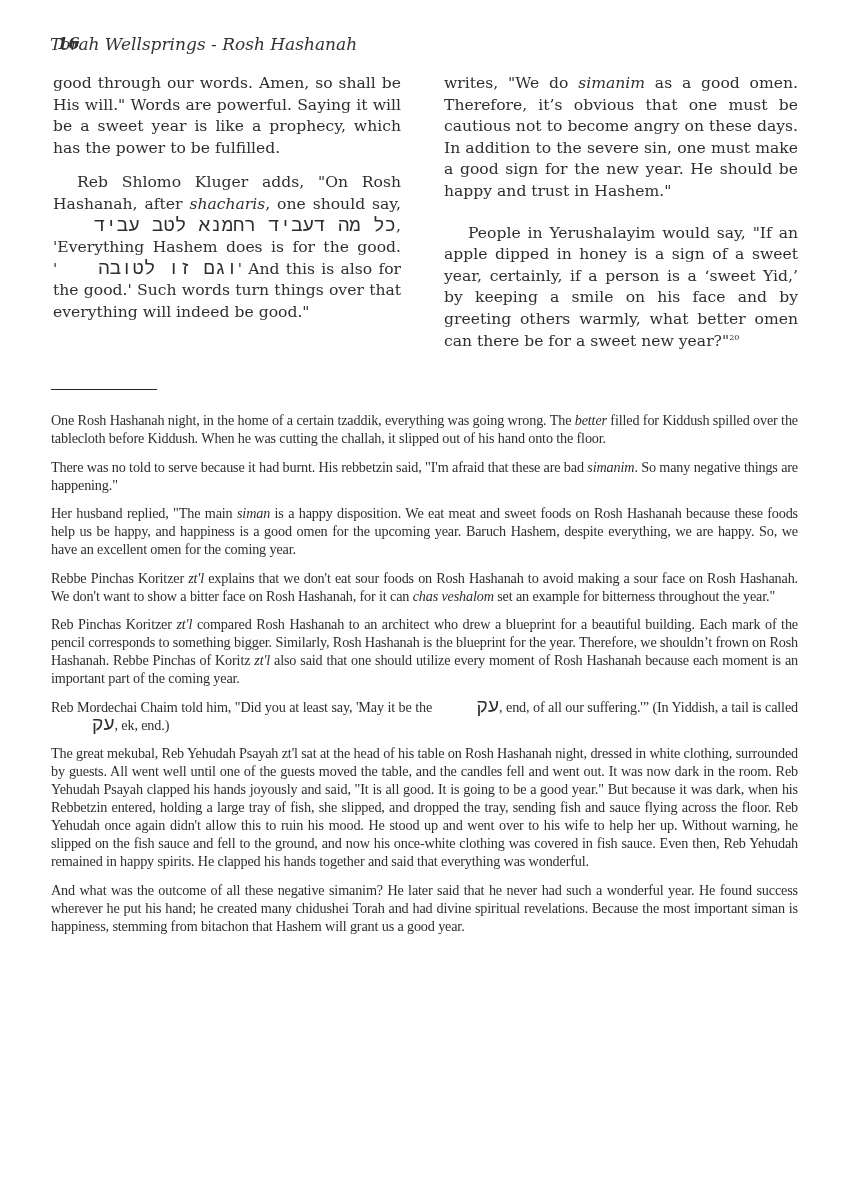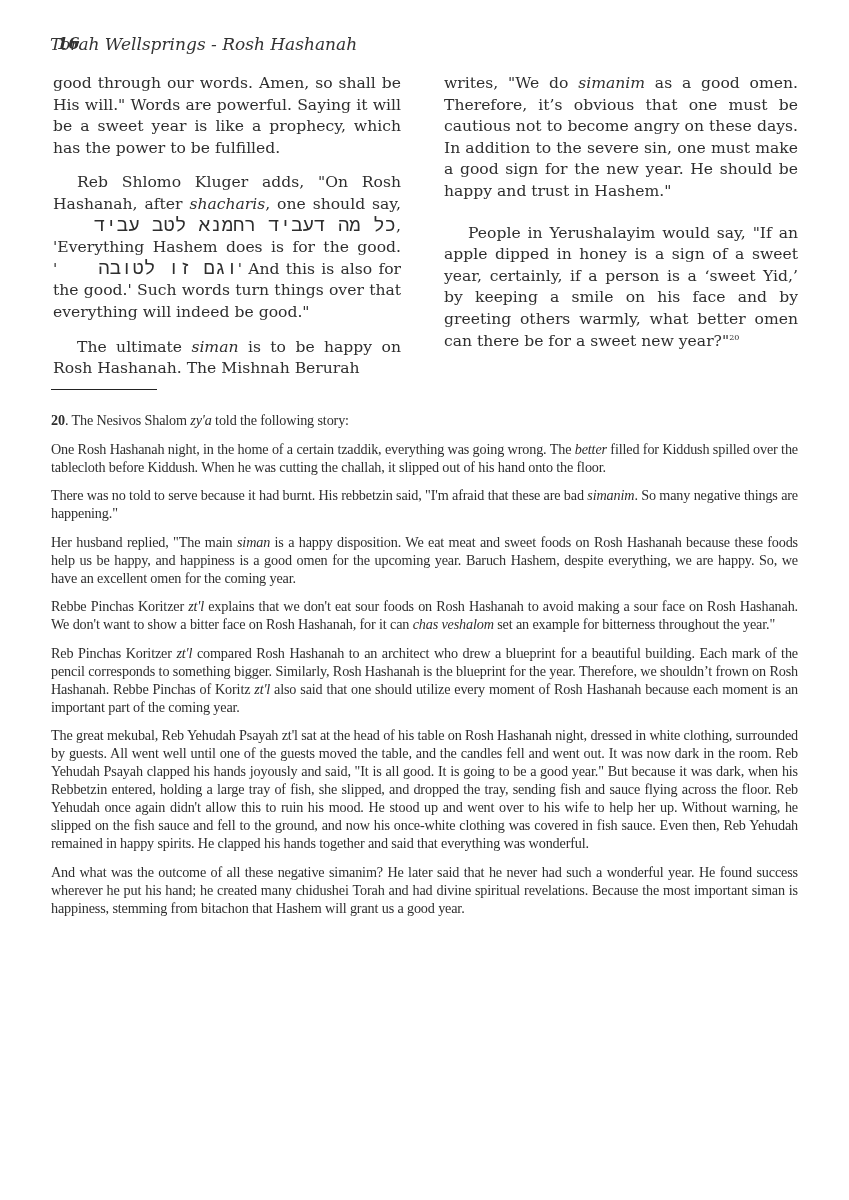--- a/index.html
+++ b/index.html
@@ -25,32 +25,31 @@
 <body>
 
 <div class="page-header">
   <span class="page-number">16</span>
   <span class="running-title">Torah Wellsprings - Rosh Hashanah</span>
 </div>
 
 <div class="col col-left">
   <p class="noindent"><span>good through our words. Amen, so shall be His will." Words are powerful. Saying it will be a sweet year is like a prophecy, which has the power to be fulfilled.</span></p>
   <p class="indent"><span>Reb Shlomo Kluger adds, "On Rosh Hashanah, after </span><i>shacharis</i><span>, one should say, </span><span class="heb" dir="rtl">כל מה דעביד רחמנא לטב עביד</span><span>, 'Everything Hashem does is for the good. '</span><span class="heb" dir="rtl">וגם זו לטובה</span><span>' And this is also for the good.' Such words turn things over that everything will indeed be good."</span></p>
-  <p class="indent"><span>The ultimate </span><i>siman</i><span> is to be happy on Rosh Hashanah. The Mishnah Berurah</span></p>
 </div>
 
 <div class="col col-right">
   <p class="noindent"><span>writes, "We do </span><i>simanim</i><span> as a good omen. Therefore, it’s obvious that one must be cautious not to become angry on these days. In addition to the severe sin, one must make a good sign for the new year. He should be happy and trust in Hashem."</span></p>
   <p class="indent" style="margin-top:20px"><span>People in Yerushalayim would say, "If an apple dipped in honey is a sign of a sweet year, certainly, if a person is a ‘sweet Yid,’ by keeping a smile on his face and by greeting others warmly, what better omen can there be for a sweet new year?"</span><sup class="fn">20</sup></p>
 </div>
 
 <div class="fn-rule"></div>
 
 <div class="footnotes">
-  <p><span class="fn-num">20</span><span>. The Nesivos Shalom </span><i>zy'a</i><span> told the following story:</span></p>
   <p><span>One Rosh Hashanah night, in the home of a certain tzaddik, everything was going wrong. The </span><i>better</i><span> filled for Kiddush spilled over the tablecloth before Kiddush. When he was cutting the challah, it slipped out of his hand onto the floor.</span></p>
   <p><span>There was no told to serve because it had burnt. His rebbetzin said, "I'm afraid that these are bad </span><i>simanim</i><span>. So many negative things are happening."</span></p>
   <p><span>Her husband replied, "The main </span><i>siman</i><span> is a happy disposition. We eat meat and sweet foods on Rosh Hashanah because these foods help us be happy, and happiness is a good omen for the upcoming year. Baruch Hashem, despite everything, we are happy. So, we have an excellent omen for the coming year.</span></p>
   <p><span>Rebbe Pinchas Koritzer </span><i>zt'l</i><span> explains that we don't eat sour foods on Rosh Hashanah to avoid making a sour face on Rosh Hashanah. We don't want to show a bitter face on Rosh Hashanah, for it can </span><i>chas veshalom</i><span> set an example for bitterness throughout the year."</span></p>
   <p><span>Reb Pinchas Koritzer </span><i>zt'l</i><span> compared Rosh Hashanah to an architect who drew a blueprint for a beautiful building. Each mark of the pencil corresponds to something bigger. Similarly, Rosh Hashanah is the blueprint for the year. Therefore, we shouldn’t frown on Rosh Hashanah. Rebbe Pinchas of Koritz </span><i>zt'l</i><span> also said that one should utilize every moment of Rosh Hashanah because each moment is an important part of the coming year.</span></p>
+  <p><span>Reb Mordechai Chaim told him, "Did you at least say, 'May it be the </span><span class="heb" dir="rtl">עק</span><span>, end, of all our suffering.'” (In Yiddish, a tail is called </span><span class="heb" dir="rtl">עק</span><span>, ek, end.)</span></p>
   <p><span>The great mekubal, Reb Yehudah Psayah zt'l sat at the head of his table on Rosh Hashanah night, dressed in white clothing, surrounded by guests. All went well until one of the guests moved the table, and the candles fell and went out. It was now dark in the room. Reb Yehudah Psayah clapped his hands joyously and said, "It is all good. It is going to be a good year." But because it was dark, when his Rebbetzin entered, holding a large tray of fish, she slipped, and dropped the tray, sending fish and sauce flying across the floor. Reb Yehudah once again didn't allow this to ruin his mood. He stood up and went over to his wife to help her up. Without warning, he slipped on the fish sauce and fell to the ground, and now his once-white clothing was covered in fish sauce. Even then, Reb Yehudah remained in happy spirits. He clapped his hands together and said that everything was wonderful.</span></p>
   <p><span>And what was the outcome of all these negative simanim? He later said that he never had such a wonderful year. He found success wherever he put his hand; he created many chidushei Torah and had divine spiritual revelations. Because the most important siman is happiness, stemming from bitachon that Hashem will grant us a good year.</span></p>
 </div>
 
 </body></html>

